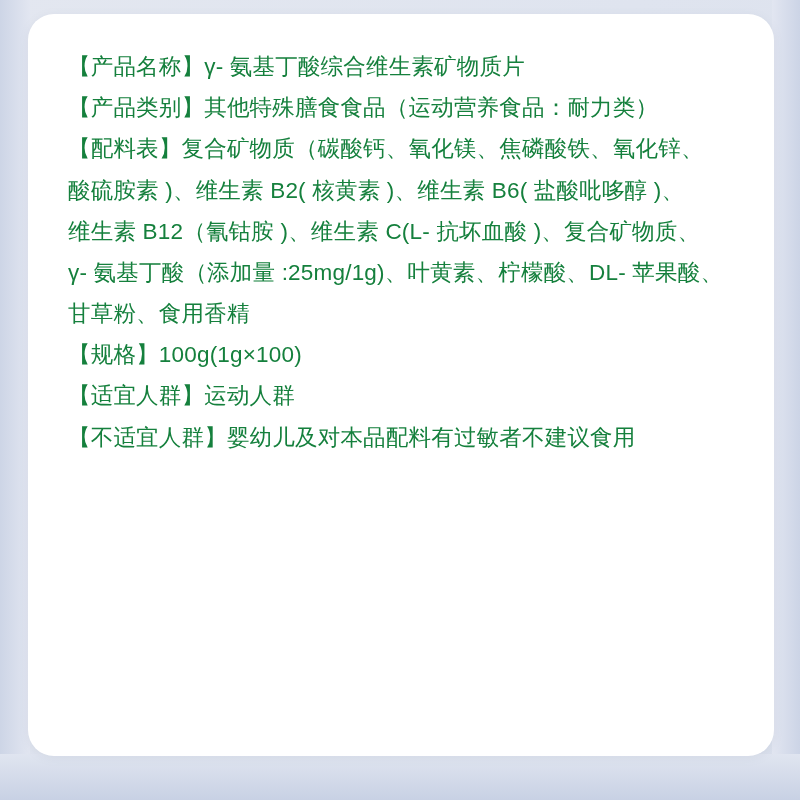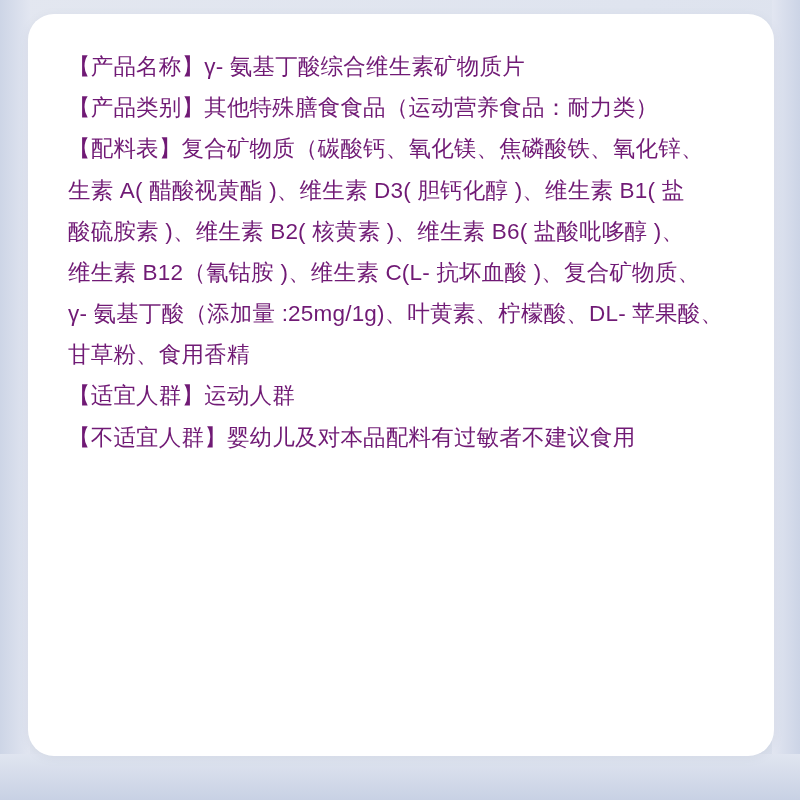--- a/index.html
+++ b/index.html
@@ -47,21 +47,21 @@
     position: absolute;
     left: 0; right: 0; bottom: 0;
     height: 46px;
     background: linear-gradient(0deg, #c8d1e4 0%, #e0e5f0 100%);
   }
   #content {
     position: absolute;
     left: 40px;
     top: 32px;
     right: 30px;
-    color: #701a75;
+    color: #15803d;
     font-size: 22.5px;
     line-height: 1.83;
     letter-spacing: 0.2px;
   }
   .line {
     margin: 0;
     padding: 0;
     white-space: pre-wrap;
     word-break: break-all;
   }
@@ -72,22 +72,22 @@
 <div id="page">
   <div class="edge-left"></div>
   <div class="edge-right"></div>
   <div class="edge-bottom"></div>
 
   <div id="panel">
     <div id="content">
       <p class="line">【产品名称】γ- 氨基丁酸综合维生素矿物质片</p>
       <p class="line">【产品类别】其他特殊膳食食品（运动营养食品：耐力类）</p>
       <p class="line">【配料表】复合矿物质（碳酸钙、氧化镁、焦磷酸铁、氧化锌、</p>
-      <p class="line">生素 A( 醋酸视黄酯 )、维生素 D3( 胆钙化醇 )、维生素 B1( 盐</p>
       <p class="line">酸硫胺素 )、维生素 B2( 核黄素 )、维生素 B6( 盐酸吡哆醇 )、</p>
       <p class="line">维生素 B12（氰钴胺 )、维生素 C(L- 抗坏血酸 )、复合矿物质、</p>
       <p class="line">γ- 氨基丁酸（添加量 :25mg/1g)、叶黄素、柠檬酸、DL- 苹果酸、</p>
       <p class="line">甘草粉、食用香精</p>
+      <p class="line">【规格】100g(1g×100)</p>
       <p class="line">【适宜人群】运动人群</p>
       <p class="line">【不适宜人群】婴幼儿及对本品配料有过敏者不建议食用</p>
     </div>
   </div>
 </div>
 
 </body></html>

